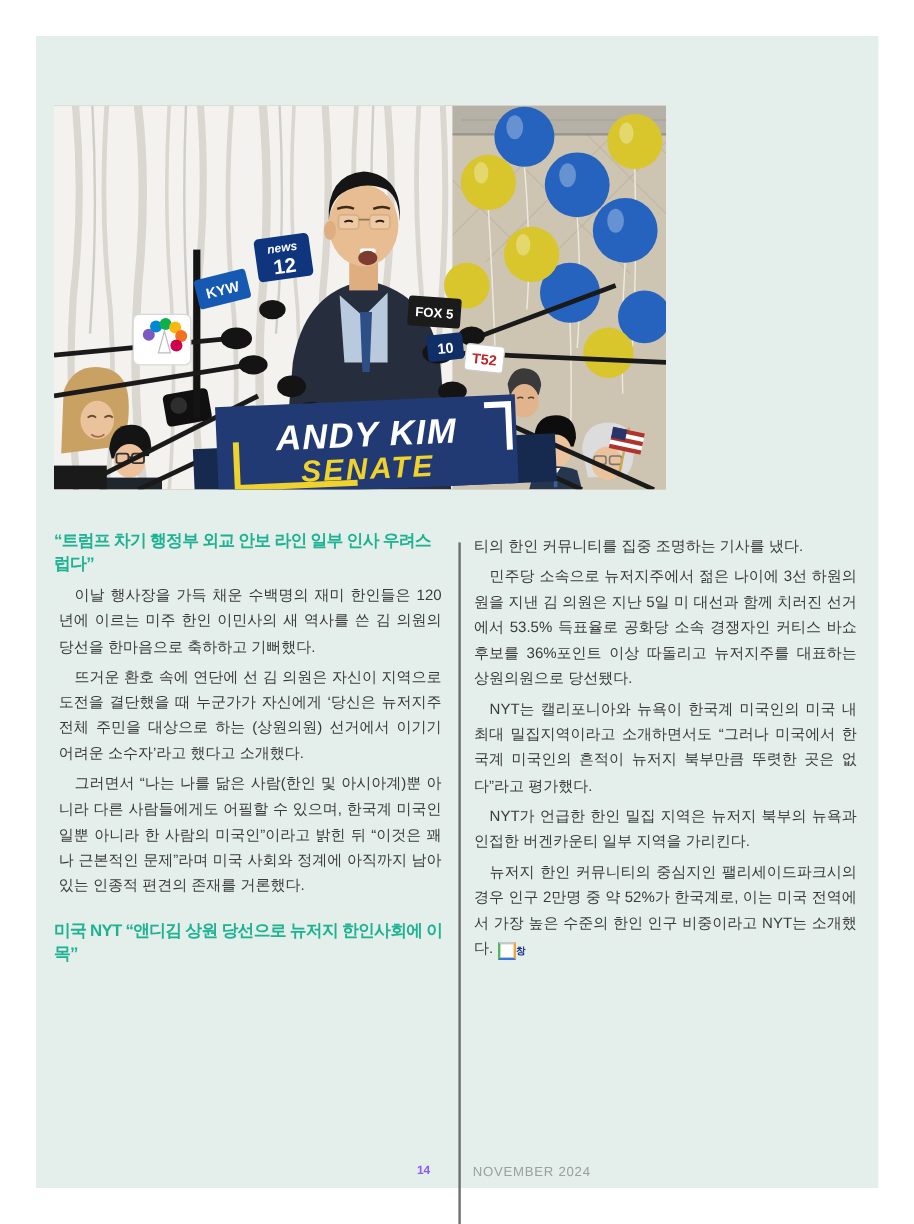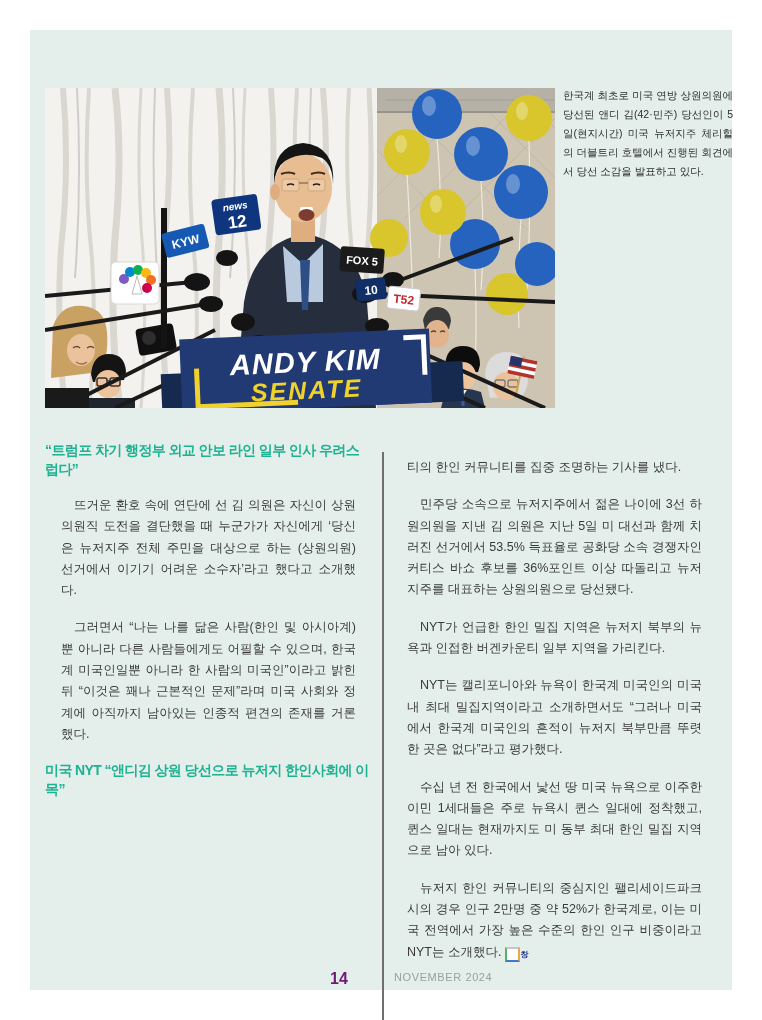--- a/index.html
+++ b/index.html
@@ -8,29 +8,29 @@
   .panel{position:absolute;left:30px;top:30px;width:702px;height:960px;background:#e4efeb;}
   .photo{position:absolute;left:45px;top:88px;width:510px;height:320px;overflow:hidden;background:#cdc4b2;}
   .caption{position:absolute;left:563px;top:86px;width:170px;font-size:10.5px;line-height:19px;
            color:#2e2e2e;text-align:justify;word-break:break-all;}
   .columns{position:absolute;left:45px;top:441px;width:673px;display:flex;gap:19px;}
   .col{width:327px;}
   .divider{position:absolute;left:382px;top:452px;width:1.5px;height:568px;background:#6f6f6f;}
   h3.headline{margin:0 0 7px 0;font-size:14px;line-height:19px;font-weight:bold;
               color:#1cb292;letter-spacing:-0.6px;}
   h3.headline.second{margin-top:16px;}
-  .col p{margin:16px;font-size:12.5px;line-height:21.3px;color:#3a3a3a;text-align:justify;
+  .col p{margin:4px;font-size:12.5px;line-height:21.3px;color:#3a3a3a;text-align:justify;
          text-indent:13px;word-break:break-all;}
   .col p.no-indent{text-indent:0;}
   .endmark{display:inline-block;width:11px;height:11px;line-height:11px;font-size:8px;font-weight:bold;
            color:#16308c;text-align:center;vertical-align:-1px;margin-left:4px;background:#fff;
            border-style:solid;border-width:2px;border-top-color:#c3c9c9;border-left-color:#57b45e;
            border-right-color:#f0a73c;border-bottom-color:#3c78d8;}
-  .footer-num{position:absolute;left:330px;top:970px;width:46px;text-align:left;
-              font-size:16px;font-weight:bold;color:#701a75;}
+  .footer-num{position:absolute;left:330px;top:970px;width:46px;text-align:center;
+              font-size:10px;font-weight:bold;color:#8b5cf6;}
   .footer-issue{position:absolute;left:394px;top:971px;font-size:11px;color:#9aa0a0;letter-spacing:0.6px;text-align:center;}
   svg text{font-family:"Liberation Sans","DejaVu Sans",sans-serif;}
 </style>
 </head>
 <body>
 
 <div id="page">
   <div class="panel"></div>
 
   <div class="photo">
@@ -231,35 +231,34 @@
         <rect x="116" y="280" width="302" height="40" fill="#16294f"></rect>
         <rect x="136" y="246" width="250" height="74" fill="#223a74"></rect>
         <path d="M360,254 L380,254 L380,292" stroke="#ffffff" stroke-width="5" fill="none"></path>
         <path d="M152,276 L152,314 L252,314" stroke="#efd22c" stroke-width="5" fill="none"></path>
         <text x="261" y="284" text-anchor="middle" font-size="29" font-weight="bold" font-style="italic" fill="#ffffff" letter-spacing="1">ANDY KIM</text>
         <text x="261" y="311" text-anchor="middle" font-size="25" font-weight="bold" font-style="italic" fill="#efd22c" letter-spacing="2">SENATE</text>
       </g>
     </svg>
   </div>
 
-  <div class="caption">한국계 최초로 미국 연방 상원의원에 당선된 앤디 김(42·민주) 당선인이 5일(현지시간) 미국 뉴저지주 체리힐의 더블트리 호텔에서 진행된 회견에서 당선 소감을 발표하고 있다.</div>
 
   <div class="columns">
     <div class="col">
       <h3 class="headline">“트럼프 차기 행정부 외교 안보 라인 일부 인사 우려스럽다”</h3>
-      <p>뜨거운 환호 속에 연단에 선 김 의원은 자신이 상원의원직 도전을 결단했을 때 누군가가 자신에게 ‘당신은 뉴저지주 전체 주민을 대상으로 하는 (상원의원) 선거에서 이기기 어려운 소수자’라고 했다고 소개했다.</p>
+      <p>이날 행사장을 가득 채운 수백명의 재미 한인들은 120년에 이르는 미주 한인 이민사의 새 역사를 쓴 김 의원의 당선을 한마음으로 축하하고 기뻐했다.</p>
+      <p>뜨거운 환호 속에 연단에 선 김 의원은 자신이 지역으로 도전을 결단했을 때 누군가가 자신에게 ‘당신은 뉴저지주 전체 주민을 대상으로 하는 (상원의원) 선거에서 이기기 어려운 소수자’라고 했다고 소개했다.</p>
       <p>그러면서 “나는 나를 닮은 사람(한인 및 아시아계)뿐 아니라 다른 사람들에게도 어필할 수 있으며, 한국계 미국인일뿐 아니라 한 사람의 미국인”이라고 밝힌 뒤 “이것은 꽤나 근본적인 문제”라며 미국 사회와 정계에 아직까지 남아있는 인종적 편견의 존재를 거론했다.</p>
       <h3 class="headline second">미국 NYT “앤디김 상원 당선으로 뉴저지 한인사회에 이목”</h3>
     </div>
     <div class="col">
       <p class="no-indent">티의 한인 커뮤니티를 집중 조명하는 기사를 냈다.</p>
       <p>민주당 소속으로 뉴저지주에서 젊은 나이에 3선 하원의원을 지낸 김 의원은 지난 5일 미 대선과 함께 치러진 선거에서 53.5% 득표율로 공화당 소속 경쟁자인 커티스 바쇼 후보를 36%포인트 이상 따돌리고 뉴저지주를 대표하는 상원의원으로 당선됐다.</p>
+      <p>NYT는 캘리포니아와 뉴욕이 한국계 미국인의 미국 내 최대 밀집지역이라고 소개하면서도 “그러나 미국에서 한국계 미국인의 흔적이 뉴저지 북부만큼 뚜렷한 곳은 없다”라고 평가했다.</p>
       <p>NYT가 언급한 한인 밀집 지역은 뉴저지 북부의 뉴욕과 인접한 버겐카운티 일부 지역을 가리킨다.</p>
-      <p>NYT는 캘리포니아와 뉴욕이 한국계 미국인의 미국 내 최대 밀집지역이라고 소개하면서도 “그러나 미국에서 한국계 미국인의 흔적이 뉴저지 북부만큼 뚜렷한 곳은 없다”라고 평가했다.</p>
-      <p>수십 년 전 한국에서 낯선 땅 미국 뉴욕으로 이주한 이민 1세대들은 주로 뉴욕시 퀸스 일대에 정착했고, 퀸스 일대는 현재까지도 미 동부 최대 한인 밀집 지역으로 남아 있다.</p>
       <p>
         <span>뉴저지 한인 커뮤니티의 중심지인 팰리세이드파크시의 경우 인구 2만명 중 약 52%가 한국계로, 이는 미국 전역에서 가장 높은 수준의 한인 인구 비중이라고 NYT는 소개했다.</span><span class="endmark">창</span>
       </p>
     </div>
   </div>
 
   <div class="divider"></div>
   <div class="footer-num">14</div>
   <div class="footer-issue">NOVEMBER 2024</div>
 </div>

